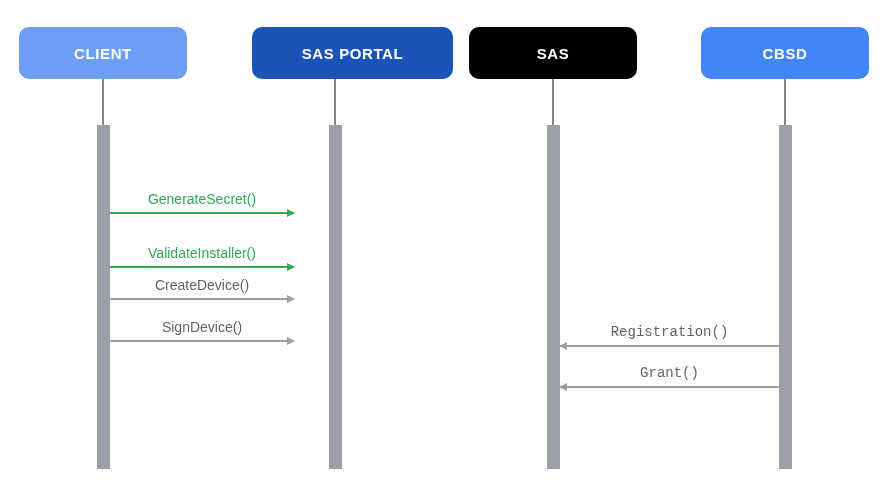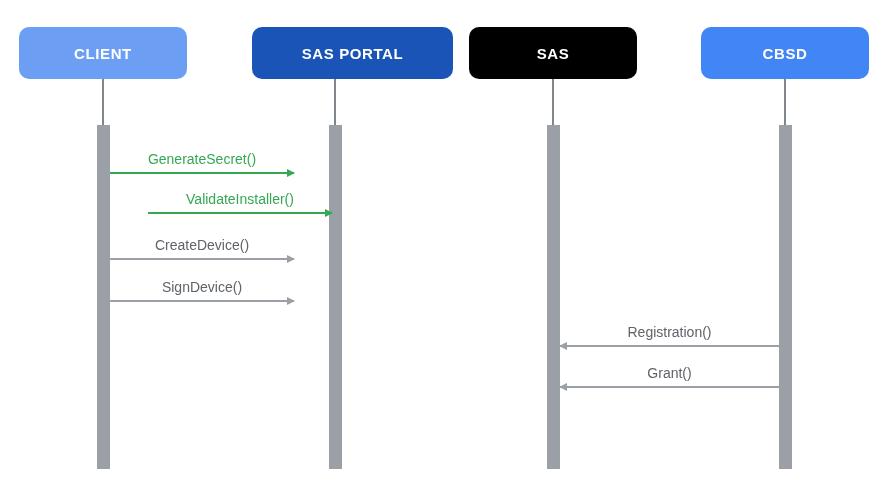--- a/index.html
+++ b/index.html
@@ -58,24 +58,24 @@
   .bar-client     { left: 97px;  }
   .bar-sas-portal { left: 329px; }
   .bar-sas        { left: 547px; }
   .bar-cbsd       { left: 779px; }
 
   
   .msg {
     position: absolute;
     height: 26px;
   }
-  .msg-left-group  { left: 110px; width: 184px; }
-  .msg-right-group { left: 560px; width: 219px; }
+  .msg-left-group  { left: 110px; width: 184px; margin-top: 40px; }
+  .msg-right-group { left: 560px; width: 219px; font-family: Liberation Mono, monospace; }
   .m1 { top: 150px; }
-  .m2 { top: 190px; padding-left: 38px; }
+  .m2 { top: 204px; }
   .m3 { top: 236px; }
   .m4 { top: 278px; }
   .m5 { top: 323px; }
   .m6 { top: 364px; }
 
   .msg-label {
     display: block;
     height: 18px;
     line-height: 18px;
     margin-bottom: 4px;

